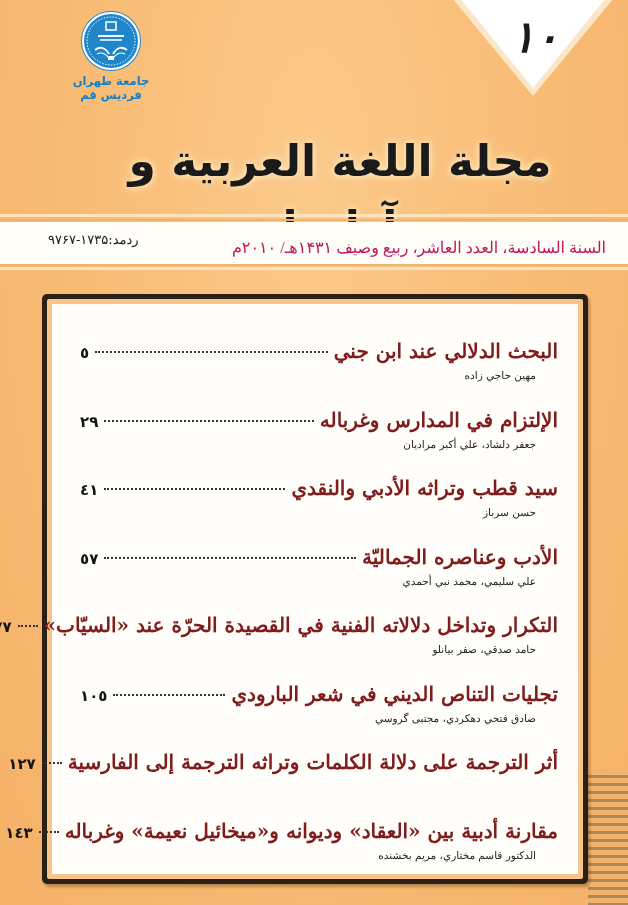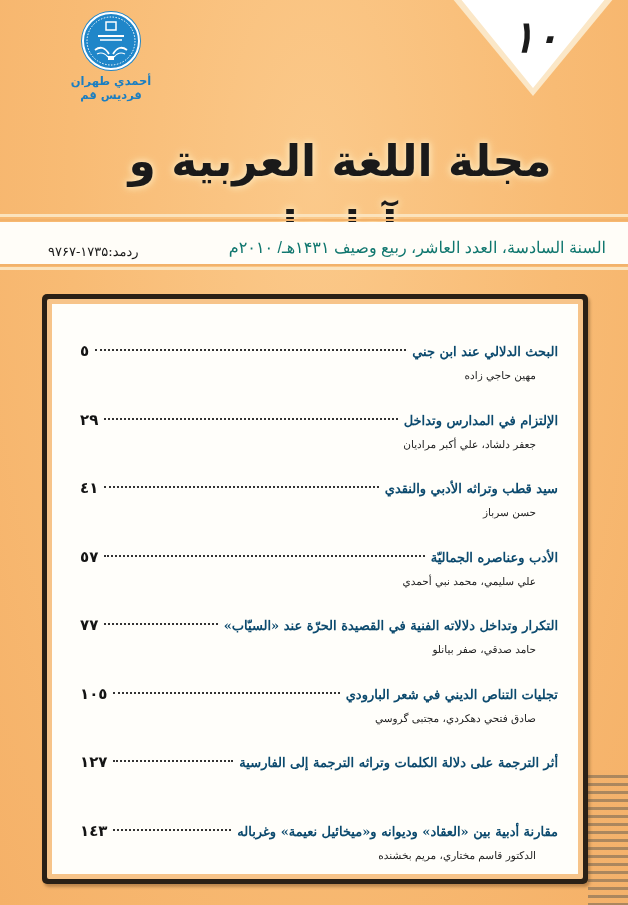--- a/index.html
+++ b/index.html
@@ -129,31 +129,31 @@
       background: #f2b26b;
     }
     .banner .stripe-bot2 {
       position: absolute; left: 0; right: 0; top: 53px; height: 3px;
       background: #fbe3bd;
     }
     .issue-info {
       position: absolute;
       right: 22px;
       top: 14px;
-      font-family: Liberation Sans, sans-serif;
+      font-family: Liberation Serif, serif;
       font-size: 16px;
       line-height: 24px;
-      color: #0f766e;
+      color: #be185d;
       direction: rtl;
       white-space: nowrap;
     }
     .issn {
       position: absolute;
       left: 48px;
-      top: 20px;
+      top: 8px;
       font-family: "DejaVu Serif", serif;
       font-size: 13px;
       line-height: 20px;
       color: #1a1a1a;
       direction: rtl;
       white-space: nowrap;
     }
 
     
     .toc-box {
@@ -190,23 +190,23 @@
     }
     .toc-row {
       display: flex;
       align-items: baseline;
       direction: rtl;
       height: 26px;
     }
     .toc-title {
       font-family: "DejaVu Serif", serif;
       font-weight: bold;
-      font-size: 13px;
+      font-size: 20px;
       line-height: 26px;
-      color: #0c4a6e;
+      color: #7f1d1d;
       white-space: nowrap;
     }
     .toc-dots {
       flex: 1;
       margin: 0 6px;
       border-bottom: 2px dotted #333;
       position: relative;
       top: -5px;
       min-width: 20px;
     }
@@ -239,21 +239,21 @@
     <svg width="54" height="54" viewBox="0 0 54 54">
       <circle cx="27" cy="27" r="24" fill="none" stroke="#ffffff" stroke-width="1" stroke-dasharray="1.5 1.5"></circle>
       <rect x="22" y="8" width="10" height="8" fill="none" stroke="#fff" stroke-width="1.5"></rect>
       <path d="M14 22 h26" stroke="#fff" stroke-width="2"></path>
       <path d="M16 26 h22" stroke="#fff" stroke-width="1.5"></path>
       <path d="M11 36 q8 -6 14 4 M43 36 q-8 -6 -14 4" fill="none" stroke="#fff" stroke-width="1.8"></path>
       <path d="M13 40 q6 -3 11 3 M41 40 q-6 -3 -11 3" fill="none" stroke="#fff" stroke-width="1.2"></path>
       <rect x="24" y="42" width="6" height="4" fill="#fff"></rect>
     </svg>
   </div>
-  <div class="logo-line first">أحمدي طهران</div>
+  <div class="logo-line first">جامعة طهران</div>
   <div class="logo-line">فرديس قم</div>
 </div>
 
 <div class="issue-tri">
   <svg width="162" height="100" viewBox="0 0 162 100">
     <polygon points="0,0 162,0 81,98" fill="#fbe7c7"></polygon>
     <polygon points="8,0 154,0 81,90" fill="#ffffff"></polygon>
   </svg>
 </div>
 <div class="issue-number">١٠</div>
@@ -280,21 +280,21 @@
           <div class="toc-row">
             <span class="toc-title">البحث الدلالي عند ابن جني</span>
             <span class="toc-dots"></span>
             <span class="toc-page">٥</span>
           </div>
           <div class="toc-author">مهين حاجي زاده</div>
         </div>
 
         <div class="toc-entry">
           <div class="toc-row">
-            <span class="toc-title">الإلتزام في المدارس وتداخل</span>
+            <span class="toc-title">الإلتزام في المدارس وغرباله</span>
             <span class="toc-dots"></span>
             <span class="toc-page">٢٩</span>
           </div>
           <div class="toc-author">جعفر دلشاد، علي أكبر مراديان</div>
         </div>
 
         <div class="toc-entry">
           <div class="toc-row">
             <span class="toc-title">سيد قطب وتراثه الأدبي والنقدي</span>
             <span class="toc-dots"></span>

